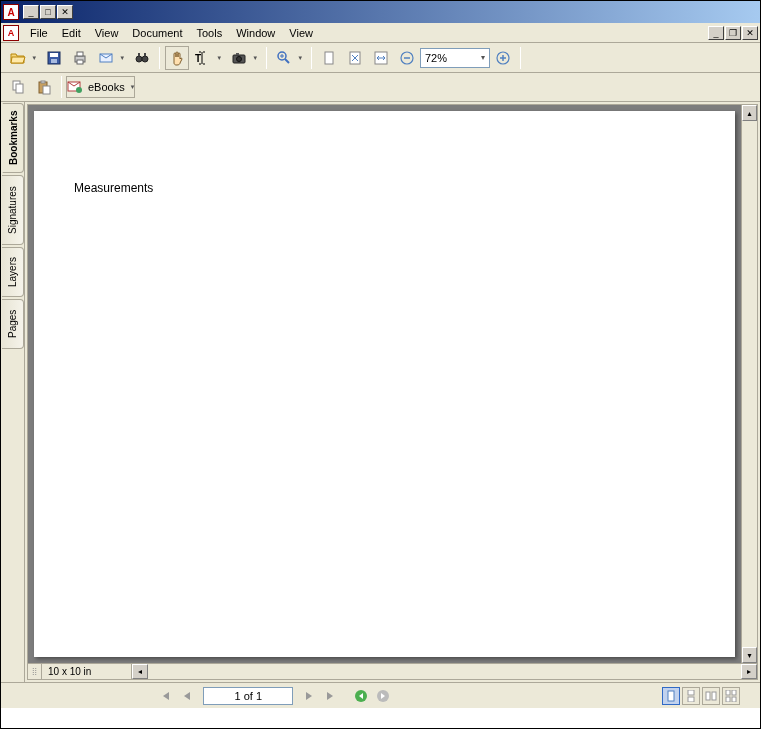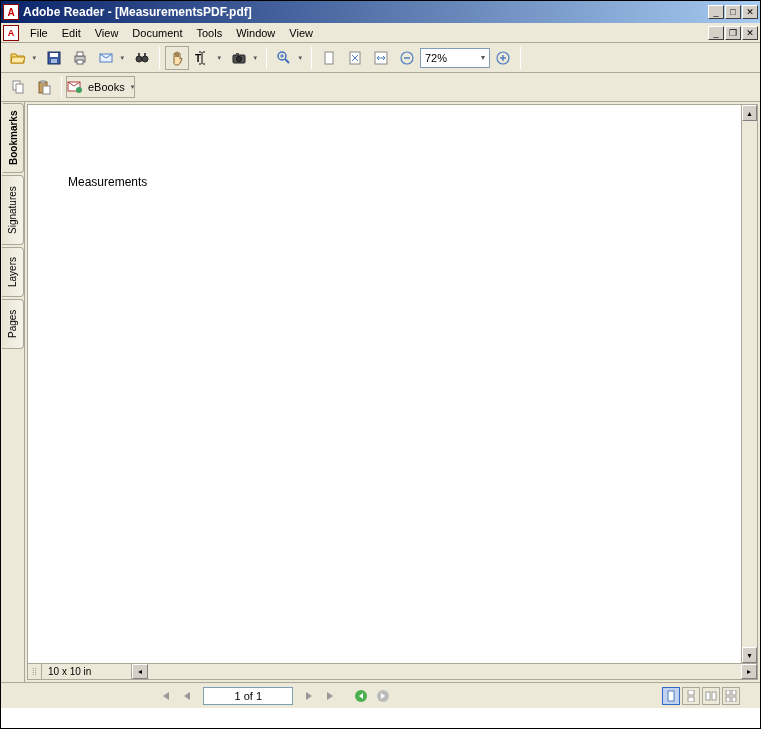--- a/index.html
+++ b/index.html
@@ -41,21 +41,21 @@
 
 .navpane { width: 24px; background: #ece9d8; border-right: 1px solid #aca899; display: flex; flex-direction: column; }
 .navtab { width: 22px; height: 70px; border: 1px solid #aca899; border-right: none; margin: 1px 0 1px 1px; background: linear-gradient(to right, #f5f3ea, #e8e5d5); display: flex; align-items: center; justify-content: center; writing-mode: vertical-rl; transform: rotate(180deg); font-size: 10px; cursor: default; border-radius: 4px 0 0 4px; }
 .navtab.active { background: #ece9d8; font-weight: bold; border-right: 1px solid #ece9d8; margin-right: -1px; z-index: 1; }
 .navtab.layers { height: 50px; }
 .navtab.pages { height: 50px; }
 
 
 .docwrap { flex: 1; display: flex; flex-direction: column; background: #999; position: relative; border: 1px solid #aca899; margin: 2px; }
 .doccanvas { flex: 1; background: #7d7d7d; position: relative; overflow: hidden; display: flex; }
-.pagearea { flex: 1; background: #7d7d7d; overflow: hidden; }
+.pagearea { flex: 1; background: #7d7d7d; padding: 6px; overflow: hidden; }
 .page { background: #fff; width: 100%; height: 100%; box-shadow: 2px 2px 4px rgba(0,0,0,0.4); padding: 70px 40px; }
 .page .content { font-size: 12px; font-family: Arial; }
 
 
 .vscroll { width: 16px; background: #ece9d8; display: flex; flex-direction: column; border-left: 1px solid #aca899; }
 .vscroll .sbtn { height: 16px; background: #d4d0c8; border: 1px solid #fff; border-right-color: #808080; border-bottom-color: #808080; display: flex; align-items: center; justify-content: center; font-size: 8px; }
 .vscroll .strack { flex: 1; background: #ece9d8; }
 
 .hscroll-row { height: 16px; display: flex; background: #ece9d8; border-top: 1px solid #aca899; }
 .hscroll-row .grab { width: 14px; display: flex; align-items: center; justify-content: center; font-size: 9px; color: #888; border-right: 1px solid #aca899; }
@@ -73,21 +73,20 @@
 .statusbar .vbtn { width: 18px; height: 18px; border: 1px solid #aca899; display: flex; align-items: center; justify-content: center; }
 .statusbar .vbtn.active { background: #c1d2ee; border-color: #316ac5; }
 
 svg { display: block; }
 </style>
 </head>
 <body>
 
 <div class="titlebar">
   <div class="appicon">A</div>
-  <div class="title">Adobe Reader - [MeasurementsPDF.pdf]</div>
   <div class="winbtns">
     <div class="winbtn">_</div>
     <div class="winbtn">□</div>
     <div class="winbtn">✕</div>
   </div>
 </div>
 
 <div class="menubar">
   <div class="docicon">A</div>
   <div class="menuitem">File</div>

